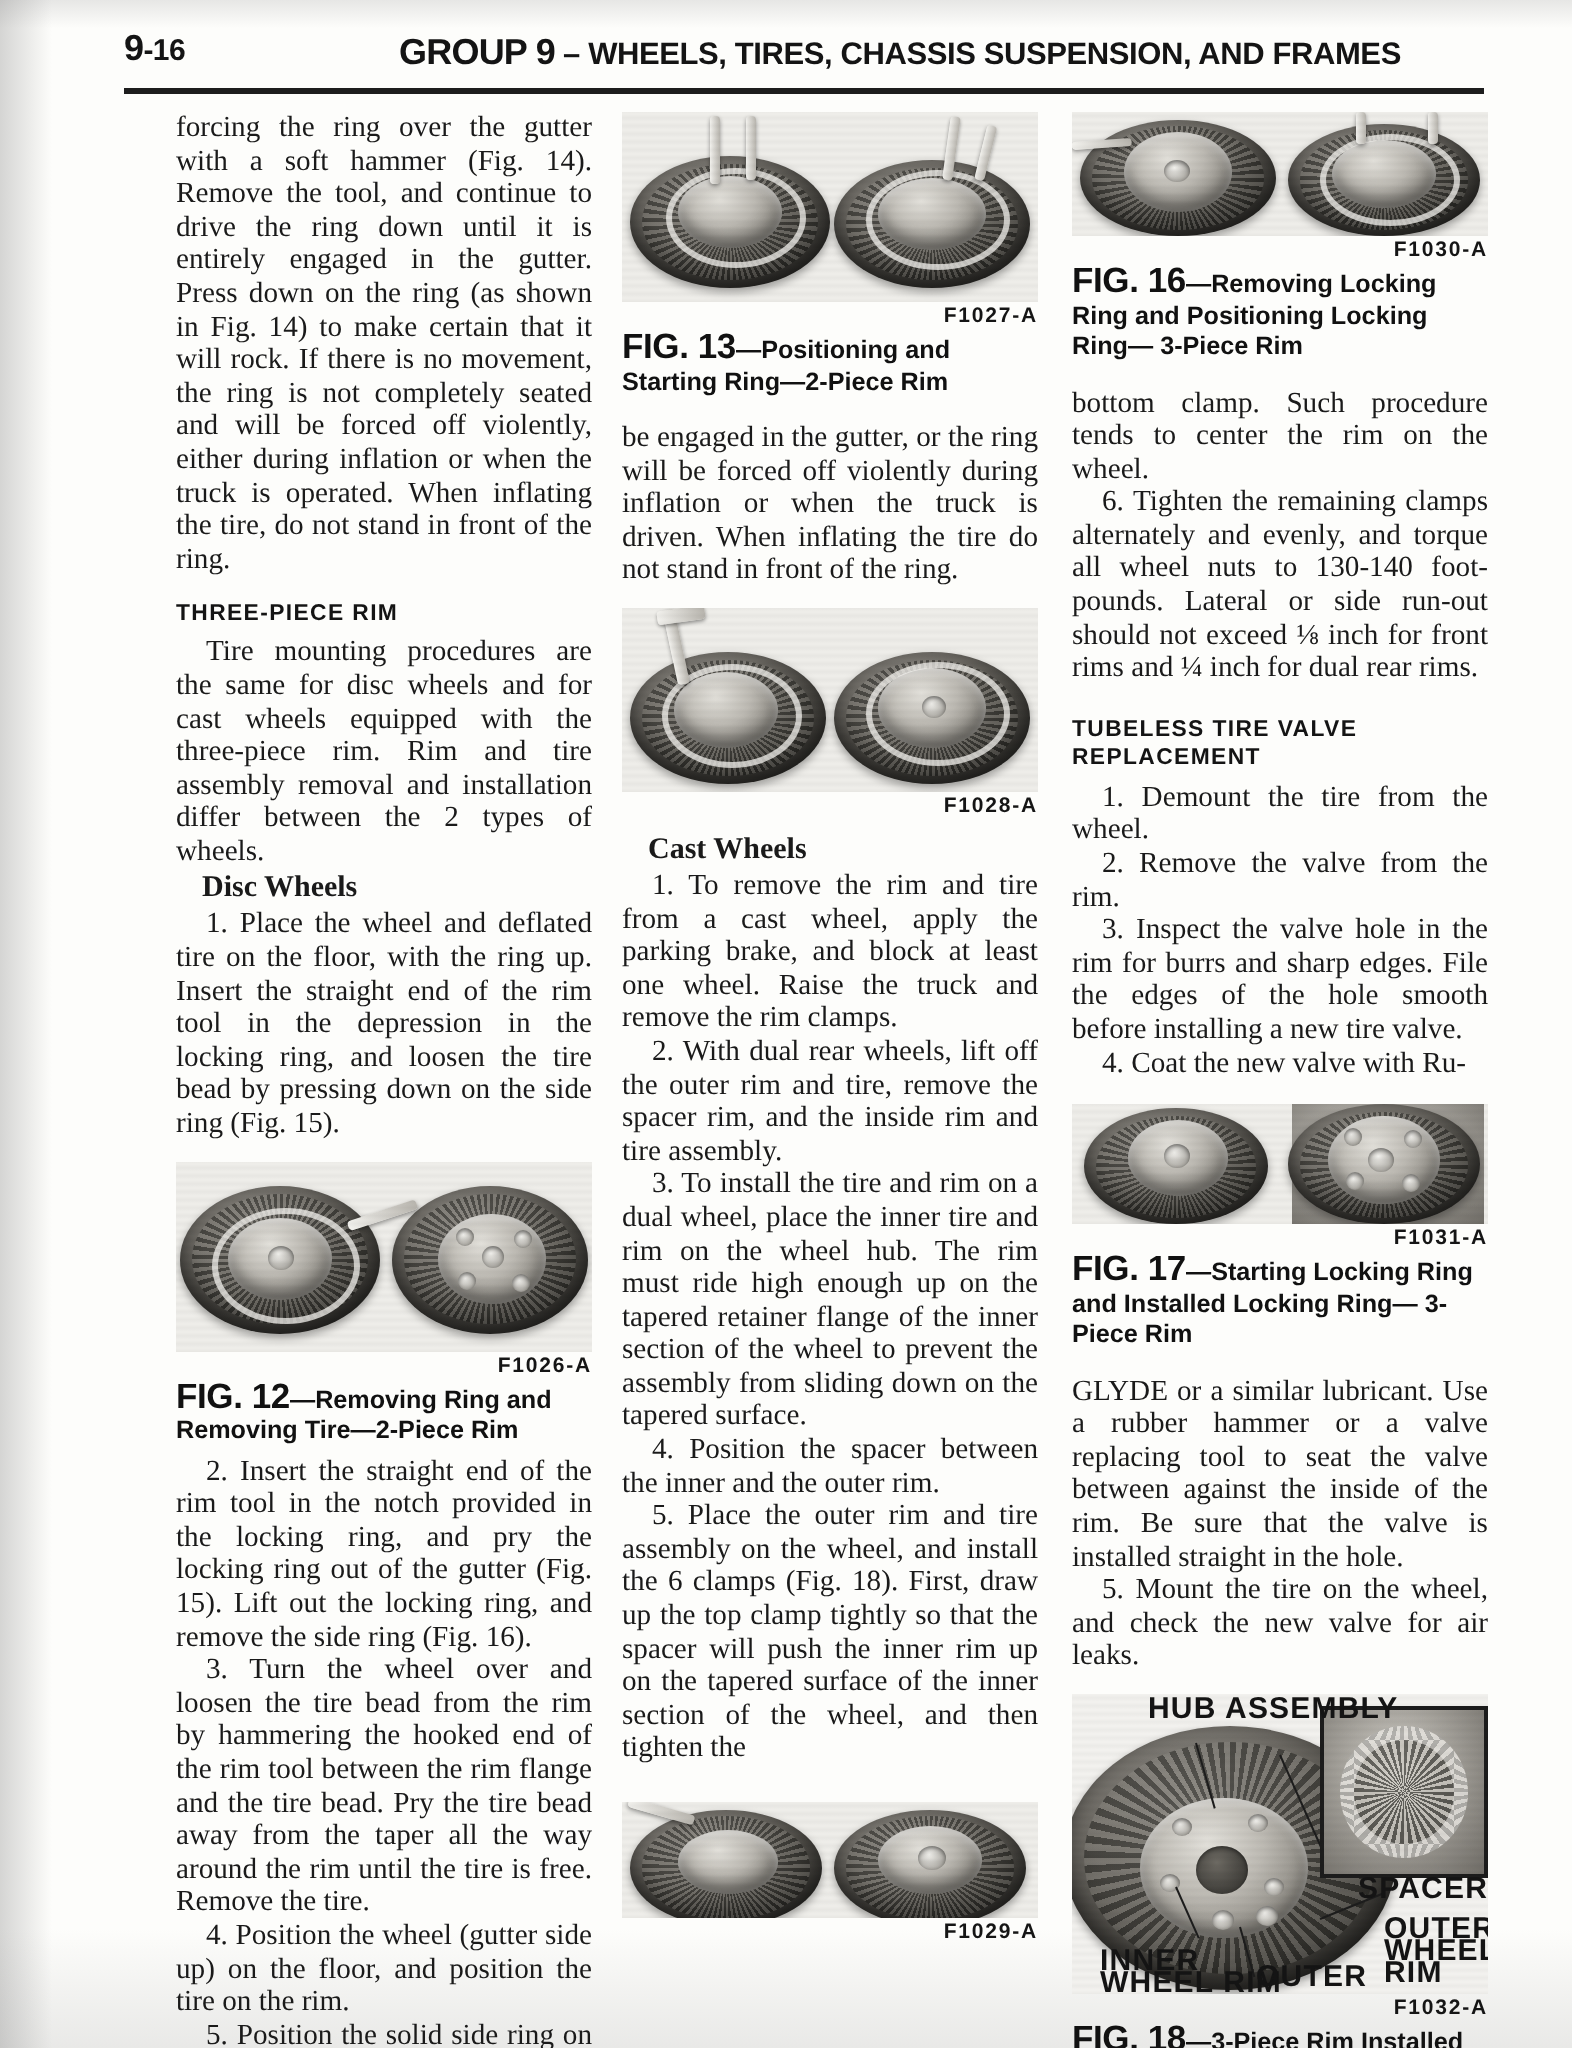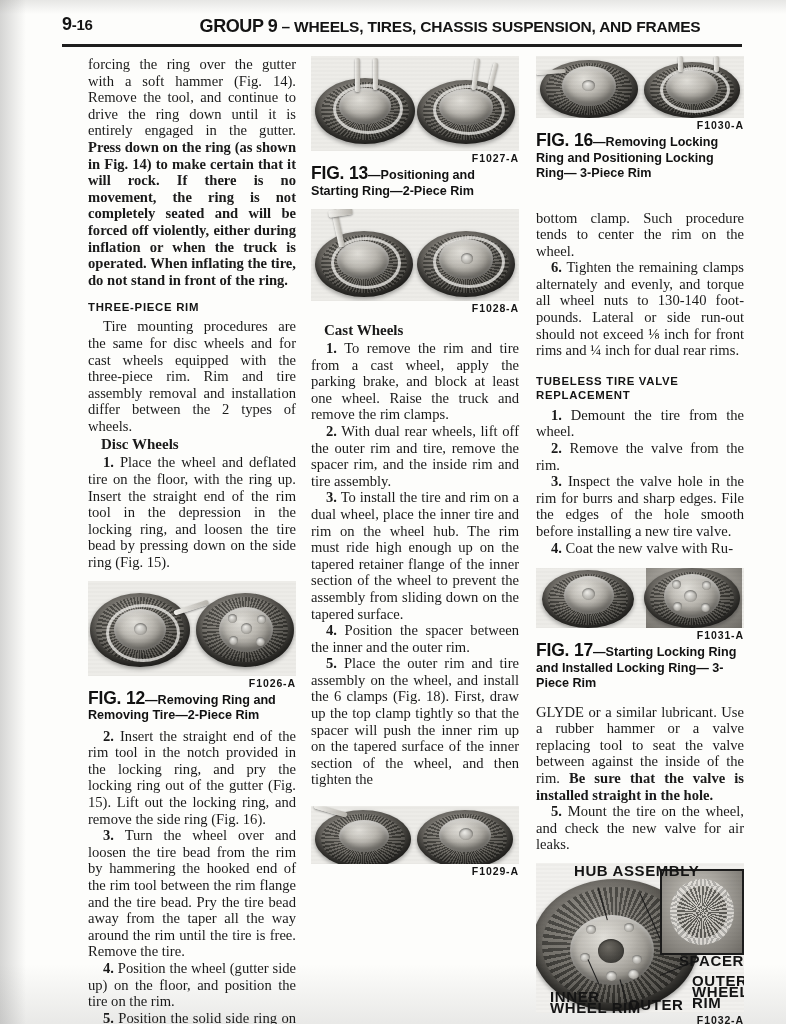--- a/index.html
+++ b/index.html
@@ -95,21 +95,21 @@
 
   p.body {
     margin: 0 0 0 0;
     font-size: 14.6px;
     line-height: 16.6px;
     text-align: justify;
     text-indent: 15px;
     hyphens: none;
   }
   p.body.noind { text-indent: 0; }
-  b.bold { font-weight: bold; }
+  b.bold { font-weight: normal; }
 
   h3.sec-head {
     margin: 13px 0 5px 0;
     font-family: "Liberation Sans", sans-serif;
     font-size: 11.4px;
     font-weight: bold;
     letter-spacing: 0.7px;
     color: #141414;
   }
   h4.sub-head {
@@ -307,20 +307,21 @@
           <div class="hub" style="left:128px; top:33px; width:54px; height:36px;"></div>
           <div class="ring-band" style="left:122px; top:29px; width:66px; height:44px;"></div>
           <div class="tool" style="left:160px; top:2px; width:5px; height:32px; transform:rotate(8deg);"></div>
           <div class="tool" style="left:176px; top:6px; width:5px; height:28px; transform:rotate(14deg);"></div>
           <div class="grain"></div>
         </div>
         <div class="fig-code">F1027-A</div>
         <div class="fig-cap"><span class="fignum">FIG. 13</span><span>—Positioning and Starting Ring—2-Piece Rim</span></div>
       </div>
 
+      <p class="body noind" style="margin-top:12px;"><b class="bold">be engaged in the gutter, or the ring will be forced off violently during inflation or when the truck is driven. When inflating the tire do not stand in front of the ring.</b></p>
 
       <div class="figure">
         <div class="fig-img" style="height:92px;">
           <div class="tire" style="left:4px; top:22px; width:98px; height:66px;"></div>
           <div class="hub" style="left:26px; top:32px; width:52px; height:38px;"></div>
           <div class="ring-band" style="left:20px; top:28px; width:64px; height:46px;"></div>
           <div class="tool" style="left:28px; top:0px; width:6px; height:38px; transform:rotate(-12deg);"></div>
           <div class="tool" style="left:18px; top:0px; width:24px; height:7px; transform:rotate(-8deg);"></div>
           <div class="tire" style="left:106px; top:22px; width:98px; height:66px;"></div>
           <div class="hub" style="left:128px; top:30px; width:54px; height:40px;"></div>
@@ -367,21 +368,21 @@
           <div class="hub" style="left:130px; top:14px; width:52px; height:34px;"></div>
           <div class="ring-band" style="left:124px; top:11px; width:64px; height:40px;"></div>
           <div class="tool" style="left:142px; top:0px; width:5px; height:16px;"></div>
           <div class="tool" style="left:178px; top:0px; width:5px; height:16px;"></div>
           <div class="grain"></div>
         </div>
         <div class="fig-code">F1030-A</div>
         <div class="fig-cap"><span class="fignum">FIG. 16</span><span>—Removing Locking Ring and Positioning Locking Ring— 3-Piece Rim</span></div>
       </div>
 
-      <p class="body noind" style="margin-top:28px;">bottom clamp. Such procedure tends to center the rim on the wheel.</p>
+      <p class="body noind" style="margin-top:12px;">bottom clamp. Such procedure tends to center the rim on the wheel.</p>
 
       <p class="body"><b class="bold">6.</b><span> Tighten the remaining clamps alternately and evenly, and torque all wheel nuts to 130-140 foot-pounds. Lateral or side run-out should not exceed ⅛ inch for front rims and ¼ inch for dual rear rims.</span></p>
 
       <h3 class="sec-head" style="margin-top:15px; line-height:14px;"><span>TUBELESS TIRE VALVE</span><br><span>REPLACEMENT</span></h3>
 
       <p class="body"><b class="bold">1.</b><span> Demount the tire from the wheel.</span></p>
       <p class="body"><b class="bold">2.</b><span> Remove the valve from the rim.</span></p>
       <p class="body"><b class="bold">3.</b><span> Inspect the valve hole in the rim for burrs and sharp edges. File the edges of the hole smooth before installing a new tire valve.</span></p>
       <p class="body"><b class="bold">4.</b><span> Coat the new valve with Ru-</span></p>
 

